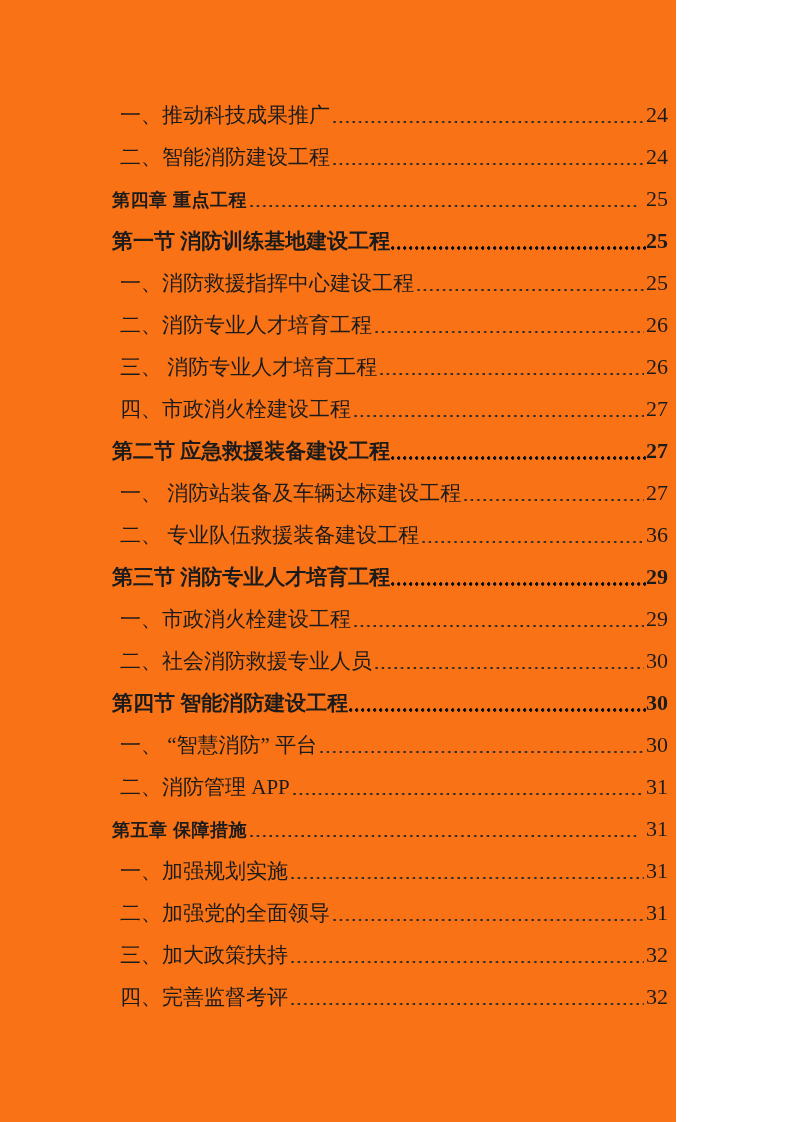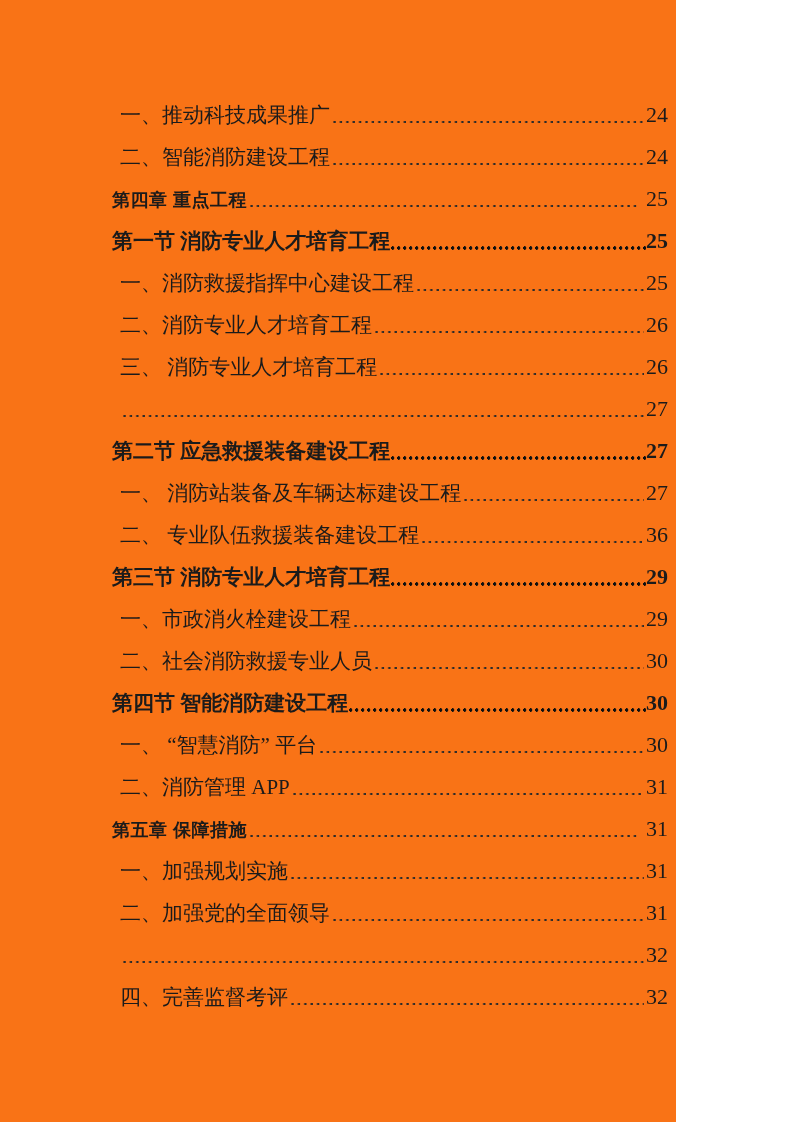--- a/index.html
+++ b/index.html
@@ -94,21 +94,21 @@
       <span class="pagenum">24</span>
     </div>
 
     <div class="row chapter">
       <span class="label">第四章 重点工程</span>
       <span class="dots"></span>
       <span class="pagenum">25</span>
     </div>
 
     <div class="row section">
-      <span class="label">第一节 消防专业人才培育工程</span>
+      <span class="label">第一节 消防训练基地建设工程</span>
       <span class="dots"></span>
       <span class="pagenum">25</span>
     </div>
 
     <div class="row item">
       <span class="label">一、消防救援指挥中心建设工程</span>
       <span class="dots"></span>
       <span class="pagenum">25</span>
     </div>
 
@@ -118,20 +118,21 @@
       <span class="pagenum">26</span>
     </div>
 
     <div class="row item">
       <span class="label">三、 消防专业人才培育工程</span>
       <span class="dots"></span>
       <span class="pagenum">26</span>
     </div>
 
     <div class="row item">
+      <span class="label">四、市政消火栓建设工程</span>
       <span class="dots"></span>
       <span class="pagenum">27</span>
     </div>
 
     <div class="row section">
       <span class="label">第二节 应急救援装备建设工程</span>
       <span class="dots"></span>
       <span class="pagenum">27</span>
     </div>
 
@@ -195,20 +196,21 @@
       <span class="pagenum">31</span>
     </div>
 
     <div class="row item">
       <span class="label">二、加强党的全面领导</span>
       <span class="dots"></span>
       <span class="pagenum">31</span>
     </div>
 
     <div class="row item">
+      <span class="label">三、加大政策扶持</span>
       <span class="dots"></span>
       <span class="pagenum">32</span>
     </div>
 
     <div class="row item">
       <span class="label">四、完善监督考评</span>
       <span class="dots"></span>
       <span class="pagenum">32</span>
     </div>
 

